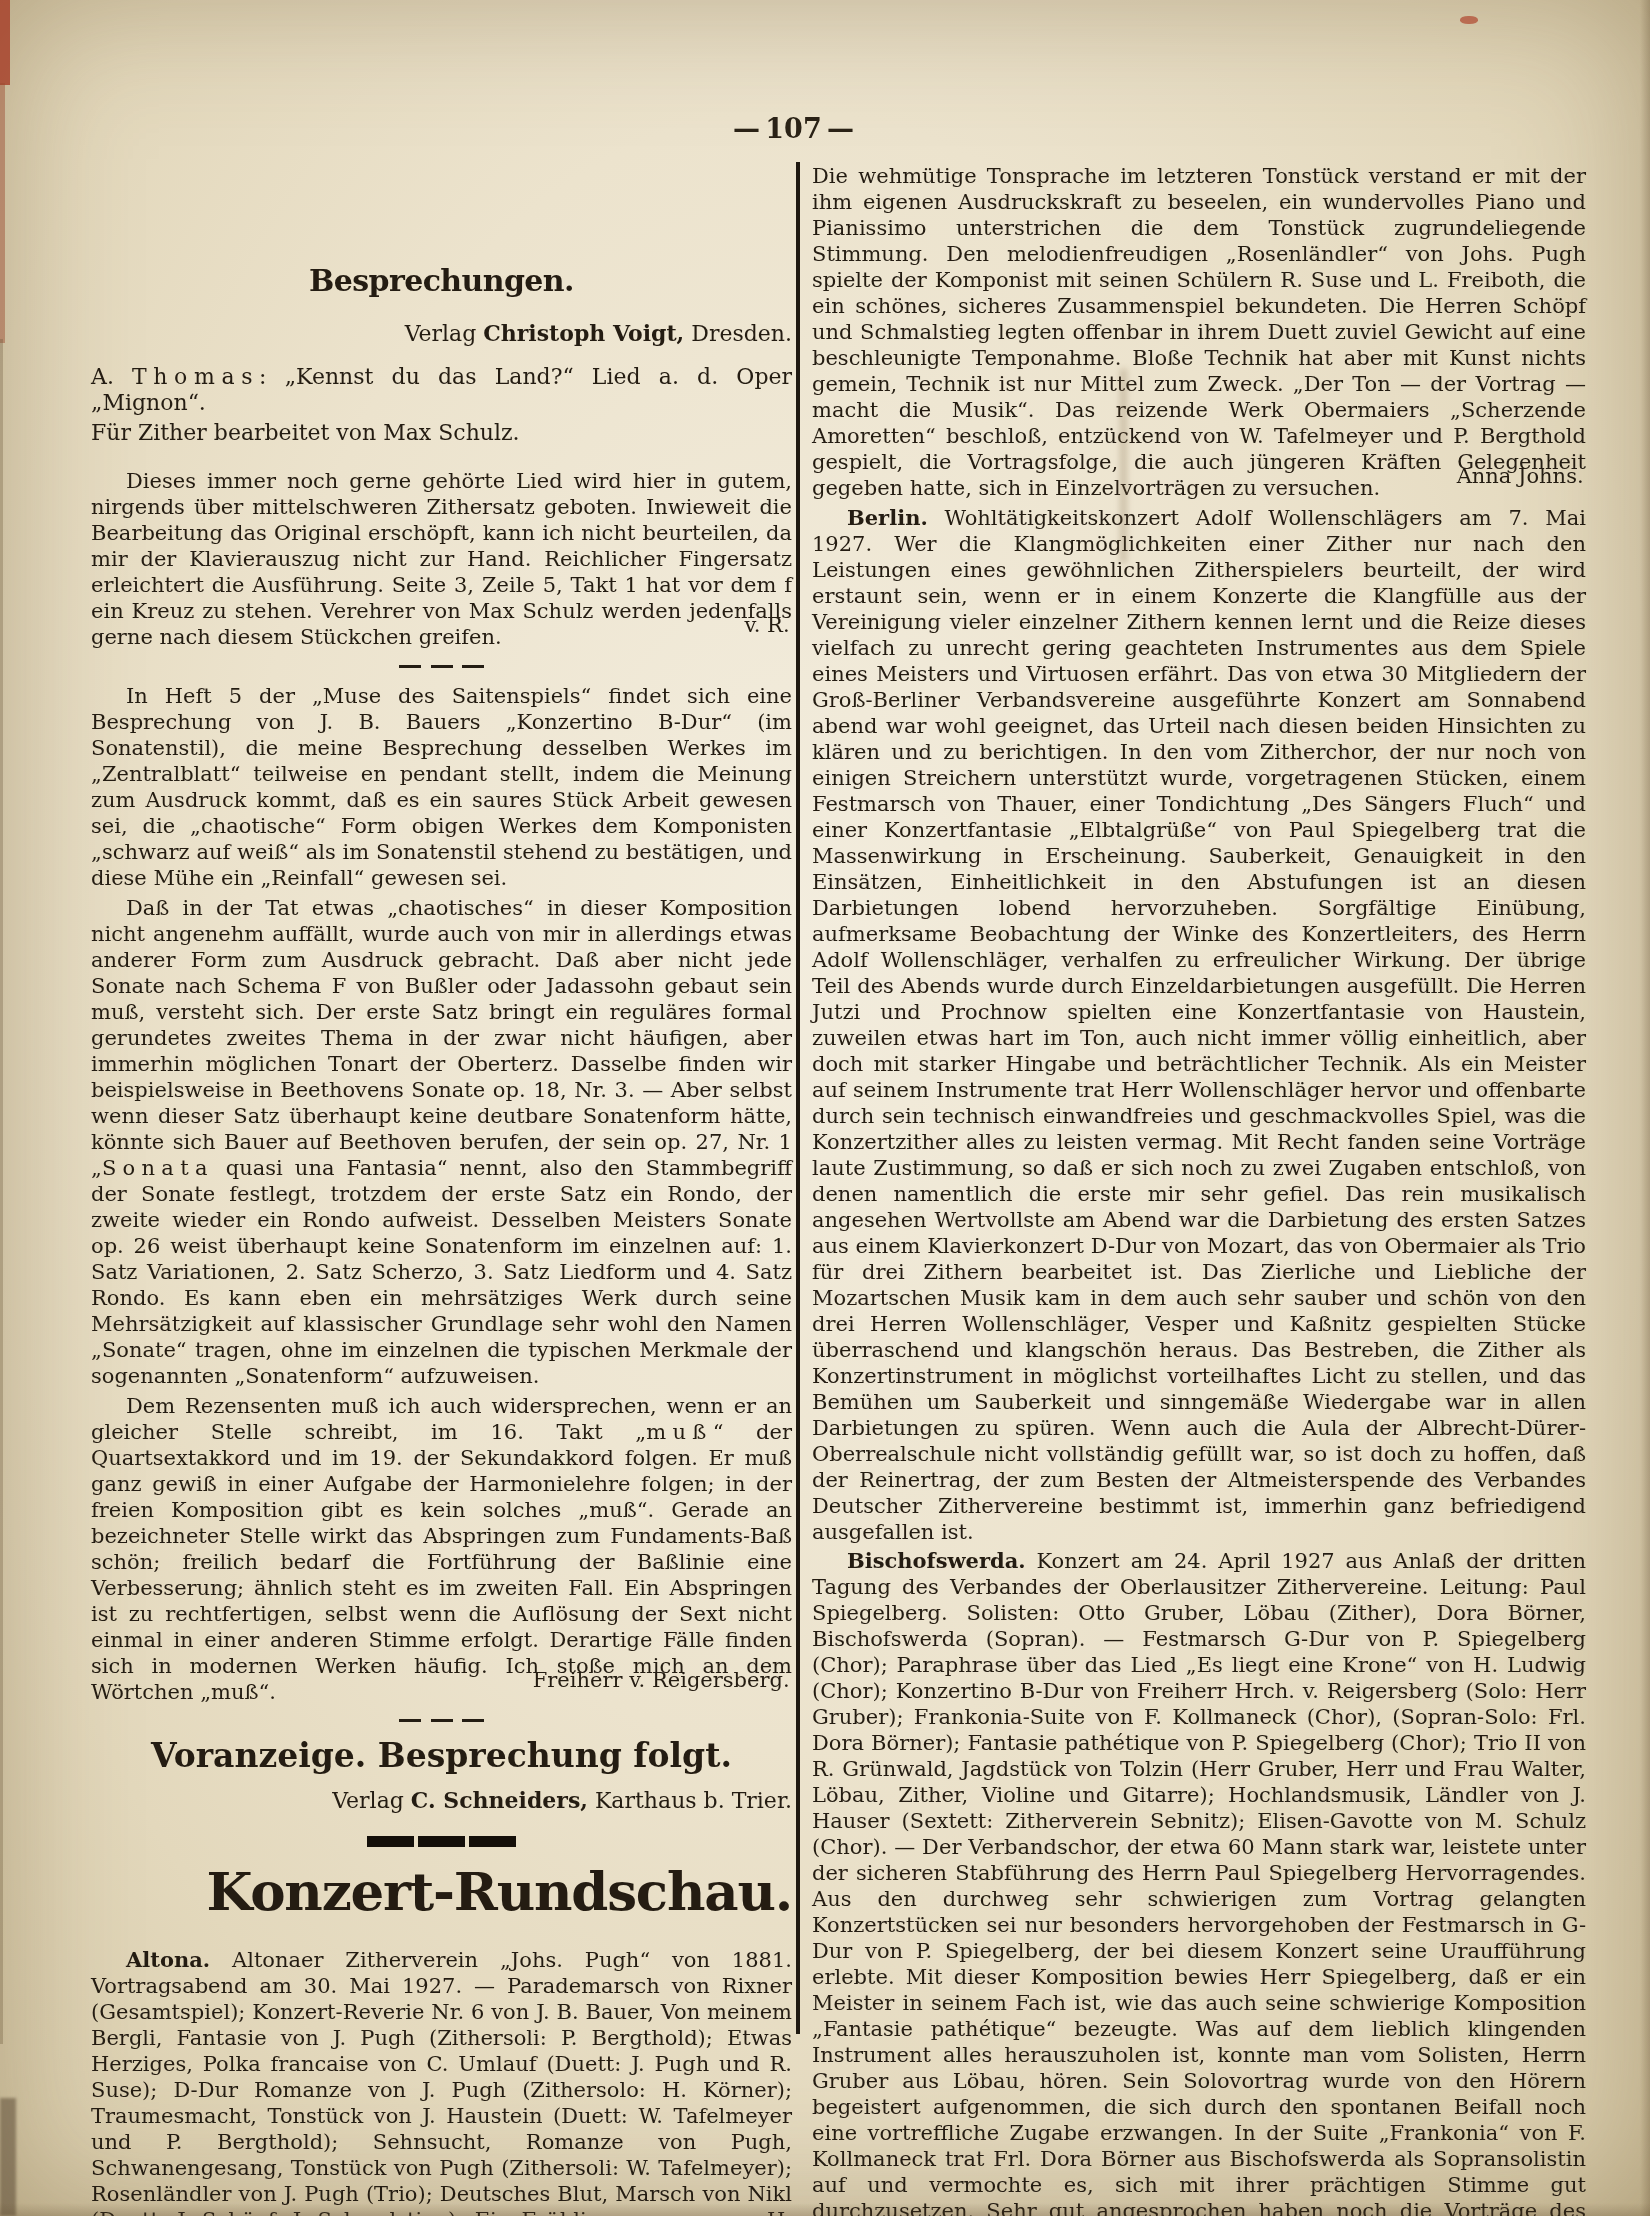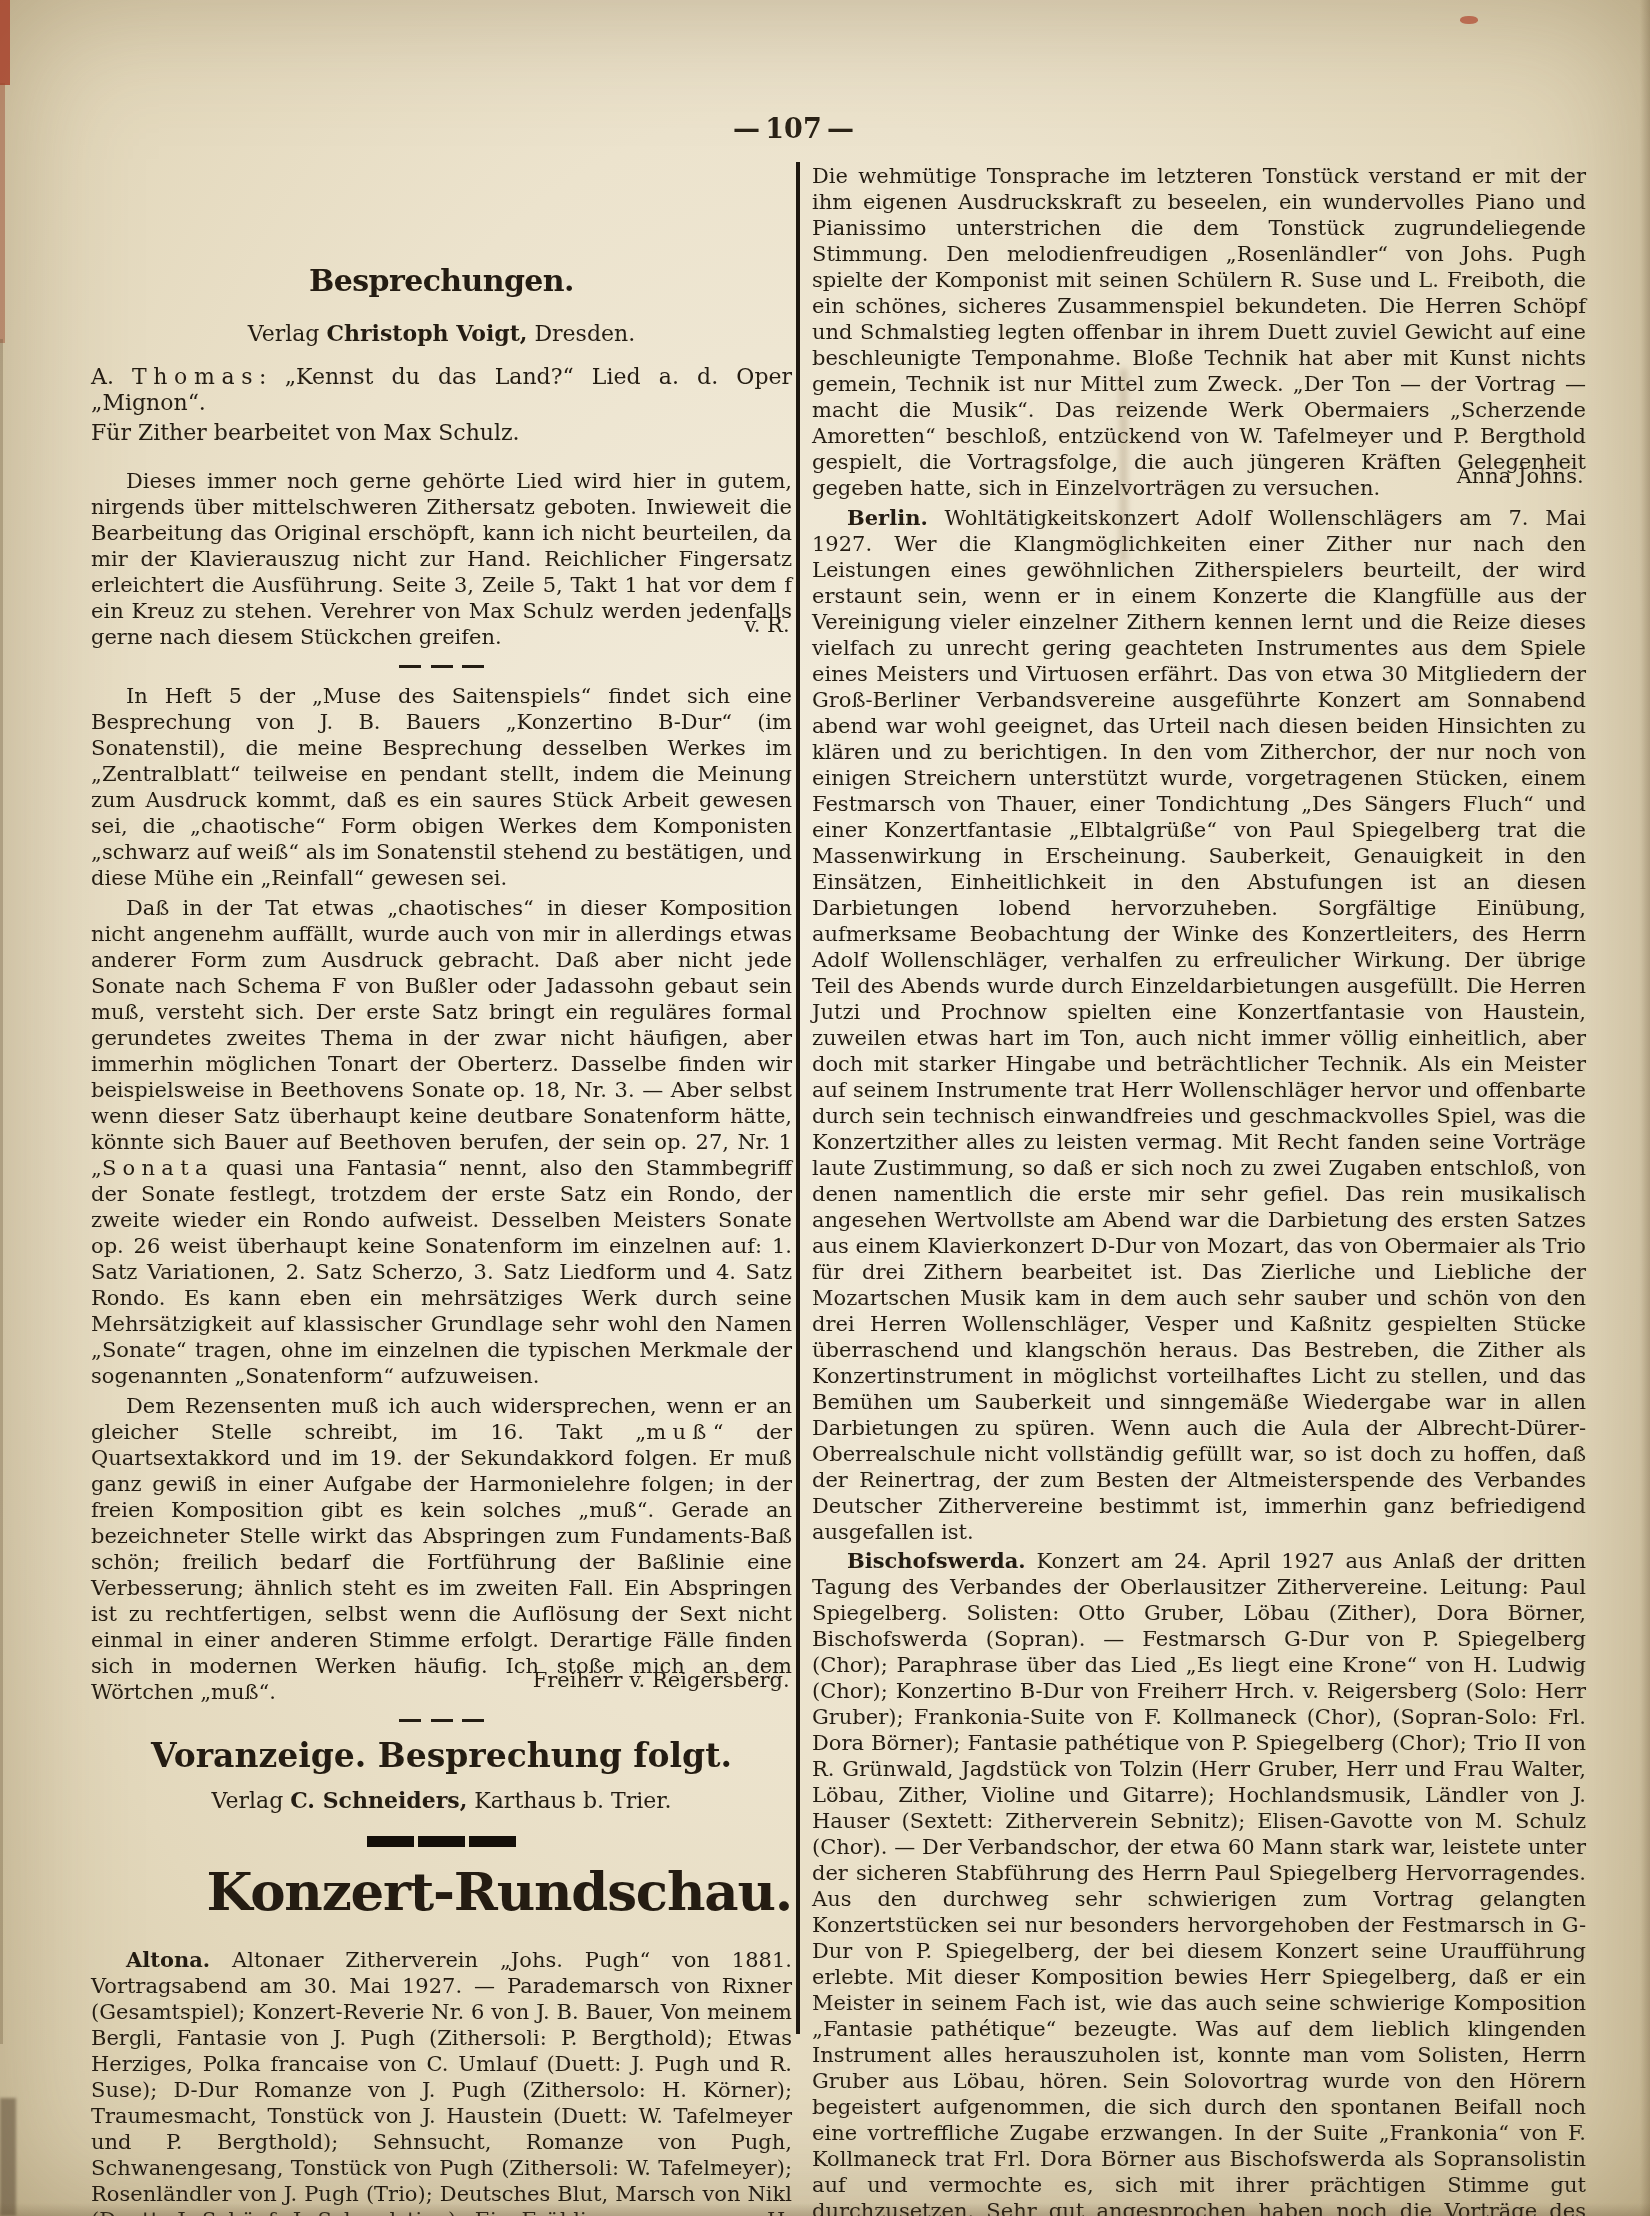--- a/index.html
+++ b/index.html
@@ -31,21 +31,21 @@
   .para{margin:0 0 3.6px 0;}
   .indent{text-indent:35px;}
   .lead{font-weight:bold;}
   .b{font-weight:bold;}
   .sp{letter-spacing:0.30em;}
   .sig{position:absolute;right:2.4px;bottom:12px;text-indent:0;}
 
   .h1{font-size:30px;font-weight:bold;text-align:center;line-height:1.05;margin:102px 0 23px 0;letter-spacing:-0.6px;}
   .h2{font-size:53px;font-weight:bold;text-align:right;line-height:1.05;margin:17px 0 28px 0;letter-spacing:-1.2px;}
   .h2b{font-size:33px;font-weight:bold;text-align:center;line-height:1.1;margin:15.7px 0 13.3px 0;}
-  .h3{font-size:22px;text-align:center;margin:0 0 17px 0;text-indent:0;}
+  .h3{font-size:22px;text-align:right;margin:0 0 17px 0;text-indent:0;}
   .titleline{font-size:22px;margin:0 0 4.8px 0;}
   .center{font-size:22px;margin:0 0 22px 0;}
   .rightline{text-align:right;padding-right:42px;margin:1.2px 0 8.5px 0;}
 
   .rule-dashes{display:flex;justify-content:center;gap:9.7px;margin:14.5px auto 15.7px auto;}
   .rule-dashes .seg{width:22px;height:3px;background:#241d13;}
   .rule-thick{display:flex;justify-content:center;gap:3.6px;margin:22px auto 1.2px auto;}
   .rule-thick .seg{width:47px;height:10.3px;background:#140f09;}
 
   

